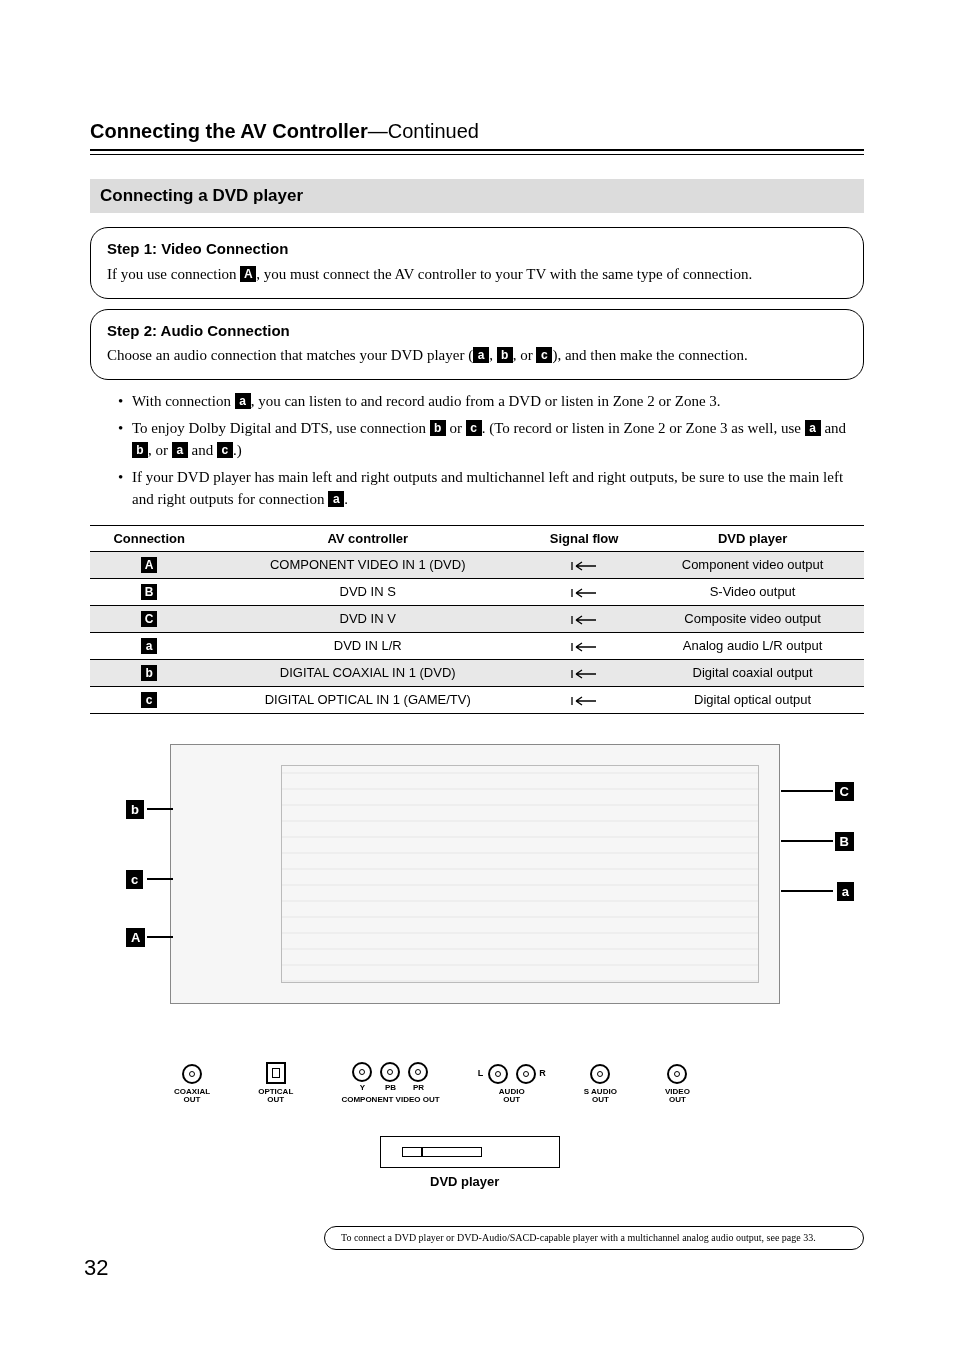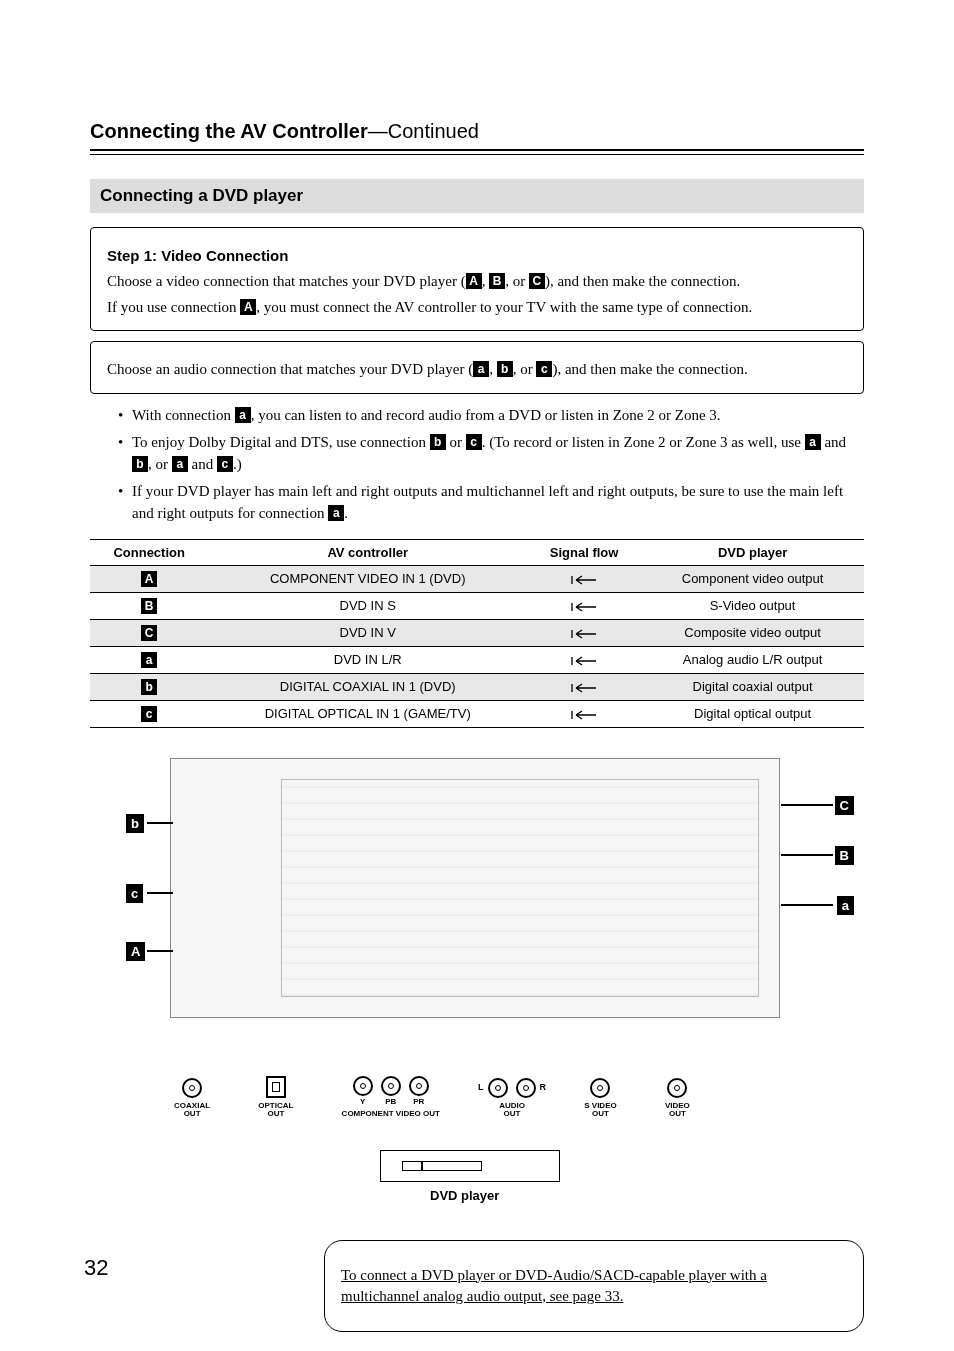--- a/index.html
+++ b/index.html
@@ -30,35 +30,34 @@
   .section-bar {
     background: #dcdcdc;
     font-family: Arial, Helvetica, sans-serif;
     font-weight: bold;
     font-size: 17px;
     padding: 7px 10px;
     margin-bottom: 14px;
   }
   .rbox {
     border: 1px solid #000;
-    border-radius: 4px;
-    padding: 17px 16px 12px 16px;
+    border-radius: 18px;
+    padding: 10px 16px 12px 16px;
     margin-bottom: 10px;
     font-size: 15px;
     line-height: 1.45;
   }
   .rbox-small {
     border: 1px solid #000;
     border-radius: 18px;
-    padding: 24px 16px;
-    font-size: 15px;
+    padding: 4px 16px;
+    font-size: 10px;
     line-height: 1.4;
     max-width: 540px;
     margin-left: auto;
-    text-decoration: underline;
   }
   .step-h {
     font-family: Arial, Helvetica, sans-serif;
     font-weight: bold;
     font-size: 15px;
     margin-bottom: 4px;
   }
   .blk {
     display: inline-block;
     background: #000;
@@ -208,29 +207,27 @@
 
 <div class="page-title">
   <span>Connecting the AV Controller</span><span class="cont">—Continued</span>
 </div>
 <div class="title-rule"></div>
 
 <div class="section-bar">Connecting a DVD player</div>
 
 <div class="rbox">
   <div class="step-h">Step 1: Video Connection</div>
-  <div>
-    <span>Choose a video connection that matches your DVD player (</span><span class="blk">A</span><span>, </span><span class="blk">B</span><span>, or </span><span class="blk">C</span><span>), and then make the connection.</span>
-  </div>
   <div style="margin-top:4px;">
     <span>If you use connection </span><span class="blk">A</span><span>, you must connect the AV controller to your TV with the same type of connection.</span>
   </div>
 </div>
 
 <div class="rbox">
+  <div class="step-h">Step 2: Audio Connection</div>
   <div>
     <span>Choose an audio connection that matches your DVD player (</span><span class="blk">a</span><span>, </span><span class="blk">b</span><span>, or </span><span class="blk">c</span><span>), and then make the connection.</span>
   </div>
 </div>
 
 <ul class="bullets">
   <li>
     <span>With connection </span><span class="blk">a</span><span>, you can listen to and record audio from a DVD or listen in Zone 2 or Zone 3.</span>
   </li>
   <li>
@@ -356,21 +353,21 @@
         <span class="jack-circ"></span>
           <span class="jack-circ"></span>
       </div>
       <span class="jack-label" style="white-space:pre;">AUDIO
 OUT</span>
       <span class="lrlabel" style="top:4px; left:-10px;">L</span>
       <span class="lrlabel" style="top:4px; right:-10px;">R</span>
     </div>
     <div class="jack-group">
       <span class="jack-circ" style="border-width:2px;"></span>
-      <span class="jack-label" style="white-space:pre;">S VIDEO
+      <span class="jack-label" style="white-space:pre;">S AUDIO
 OUT</span>
     </div>
     <div class="jack-group">
       <span class="jack-circ"></span>
       <span class="jack-label" style="white-space:pre;text-align:center;">VIDEO
 OUT</span>
     </div>
   </div>
 
   <div class="player-box">

